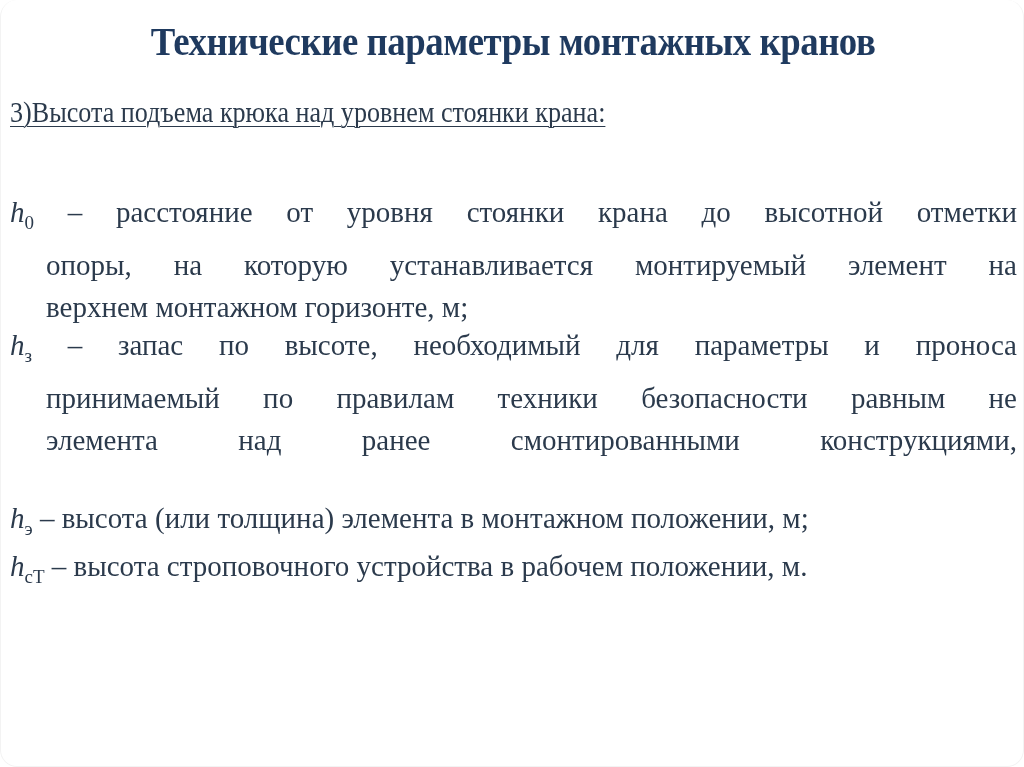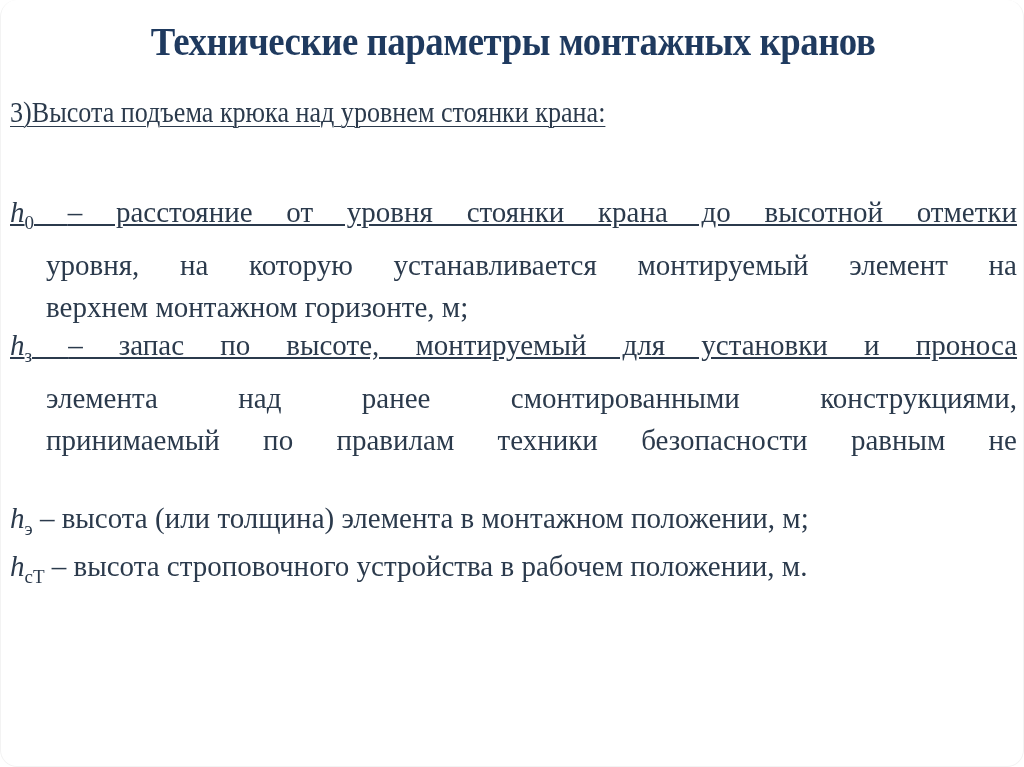--- a/index.html
+++ b/index.html
@@ -86,21 +86,20 @@
     }
     .def .sub {
       font-style: normal;
       font-size: 19px;
       vertical-align: -7px;
     }
     .def .first {
       display: block;
       text-align: justify;
       text-align-last: justify;
-      text-decoration: underline;
     }
     .def .line {
       display: block;
       padding-left: 36px;
       text-align: justify;
       text-align-last: justify;
     }
     .def .line.last {
       text-align-last: left;
     }
@@ -122,28 +121,28 @@
 
 <div class="slide">
 
   <div class="title">Технические параметры монтажных кранов</div>
 
   <div class="body heading">3)Высота подъема крюка над уровнем стоянки крана:</div>
 
 
   <div class="body def" style="top:191px;">
     <span class="first"><span class="sym">h</span><span class="sub">0</span> <span>– расстояние от уровня стоянки крана до высотной отметки</span></span>
-    <span class="line">уровня, на которую устанавливается монтируемый элемент на</span>
+    <span class="line">опоры, на которую устанавливается монтируемый элемент на</span>
     <span class="line last">верхнем монтажном горизонте, м;</span>
   </div>
 
   <div class="body def" style="top:324px;">
-    <span class="first"><span class="sym">h</span><span class="sub">з</span> <span>– запас по высоте, монтируемый для установки и проноса</span></span>
+    <span class="first"><span class="sym">h</span><span class="sub">з</span> <span>– запас по высоте, необходимый для параметры и проноса</span></span>
+    <span class="line">принимаемый по правилам техники безопасности равным не</span>
     <span class="line">элемента над ранее смонтированными конструкциями,</span>
-    <span class="line">принимаемый по правилам техники безопасности равным не</span>
   </div>
 
   <div class="body single" style="top:497px;">
     <span class="sym">h</span><span class="sub">э</span> <span>– высота (или толщина) элемента в монтажном положении, м;</span>
   </div>
 
   <div class="body single" style="top:545px;">
     <span class="sym">h</span><span class="sub">сТ</span> <span>– высота строповочного устройства в рабочем положении, м.</span>
   </div>
 

